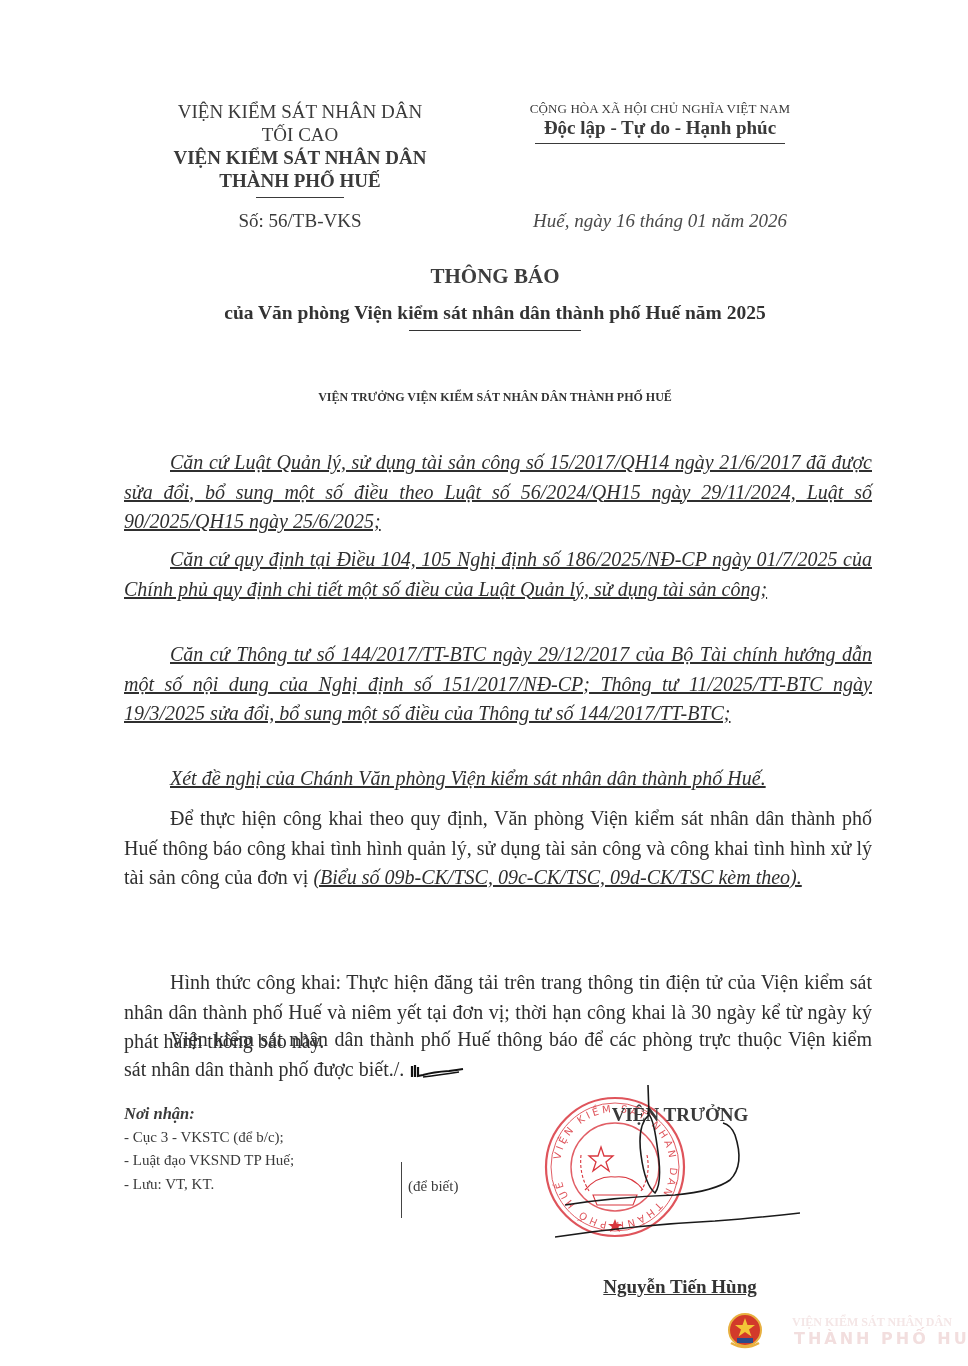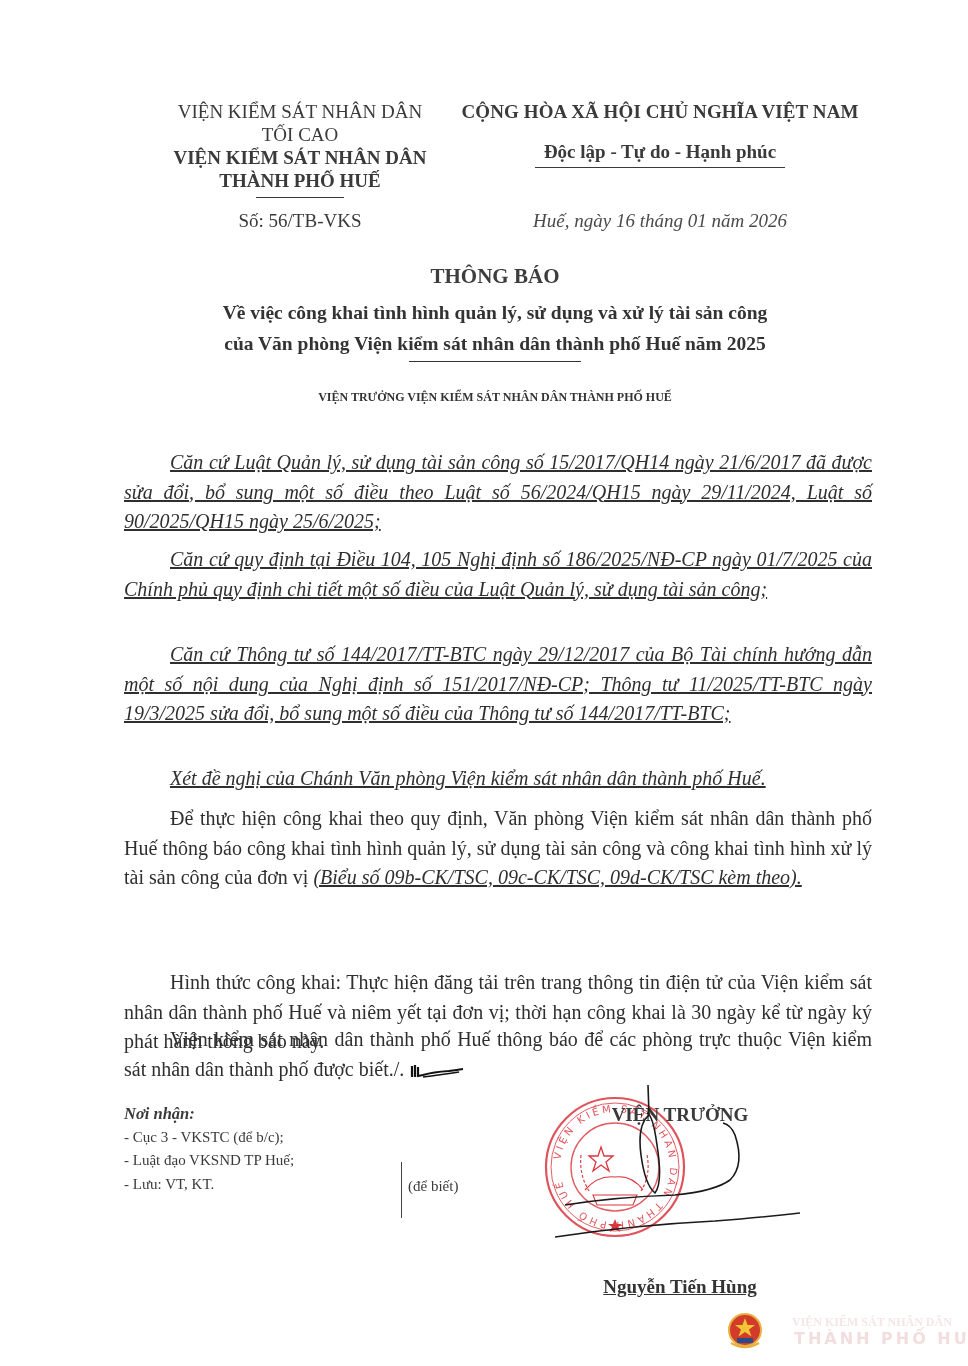--- a/index.html
+++ b/index.html
@@ -10,22 +10,22 @@
   .italic { font-style: italic; text-decoration: underline; }
 
   
   #hdr-left { left: 100px; top: 100px; width: 400px; text-align: center; font-size: 19px; line-height: 23px; color: #3a3a3a; }
   #hdr-left .line { display: block; white-space: nowrap; }
   #hdr-left .rule { width: 88px; height: 1px; background: #3a3a3a; margin: 5px auto 0 auto; }
   #doc-number { left: 100px; top: 210px; width: 400px; text-align: center; font-size: 19px; color: #3a3a3a; }
 
   
   #hdr-right { left: 440px; top: 101px; width: 440px; text-align: center; color: #3a3a3a; }
-  #hdr-right .nation { font-size: 19px; font-weight: bold; white-space: nowrap; letter-spacing: 0.1px; }
-  #hdr-right .motto { font-size: 19px; font-weight: bold; margin-top: 18px; white-space: nowrap; }
+  #hdr-right .nation { font-size: 13px; font-weight: normal; white-space: nowrap; letter-spacing: 0.1px; }
+  #hdr-right .motto { font-size: 19px; font-weight: bold; margin-top: 0; white-space: nowrap; }
   #hdr-right .rule { width: 250px; height: 1px; background: #3a3a3a; margin: 4px auto 0 auto; }
   #date-place { left: 440px; top: 210px; width: 440px; text-align: center; font-size: 19px; font-style: italic; color: #4a4a4a; }
 
   
   #title { left: 100px; top: 264px; width: 790px; text-align: center; font-size: 21px; font-weight: bold; color: #3d3d3d; }
   #subtitle { left: 100px; top: 297px; width: 790px; text-align: center; font-size: 19.5px; font-weight: bold; line-height: 31px; color: #333; }
   #subtitle .rule { width: 172px; height: 1px; background: #333; margin: 2px auto 0 auto; }
   #issuer { left: 100px; top: 390px; width: 790px; text-align: center; font-size: 12px; font-weight: bold; color: #333; white-space: nowrap; }
 
   
@@ -73,21 +73,20 @@
 
 <div id="hdr-right" class="abs">
   <div class="nation">CỘNG HÒA XÃ HỘI CHỦ NGHĨA VIỆT NAM</div>
   <div class="motto">Độc lập - Tự do - Hạnh phúc</div>
   <div class="rule"></div>
 </div>
 <div id="date-place" class="abs">Huế, ngày 16 tháng 01 năm 2026</div>
 
 <div id="title" class="abs">THÔNG BÁO</div>
 <div id="subtitle" class="abs">
-  <div>Về việc công khai tình hình quản lý, sử dụng và xử lý tài sản công</div>
   <div>của Văn phòng Viện kiểm sát nhân dân thành phố Huế năm 2025</div>
   <div class="rule"></div>
 </div>
 <div id="issuer" class="abs">VIỆN TRƯỞNG VIỆN KIỂM SÁT NHÂN DÂN THÀNH PHỐ HUẾ</div>
 
 <div id="p1" class="abs para italic"><span class="indent"></span><span>Căn cứ Luật Quản lý, sử dụng tài sản công số 15/2017/QH14 ngày 21/6/2017 đã được sửa đổi, bổ sung một số điều theo Luật số 56/2024/QH15 ngày 29/11/2024, Luật số 90/2025/QH15 ngày 25/6/2025;</span></div>
 <div id="p2" class="abs para italic"><span class="indent"></span><span>Căn cứ quy định tại Điều 104, 105 Nghị định số 186/2025/NĐ-CP ngày 01/7/2025 của Chính phủ quy định chi tiết một số điều của Luật Quản lý, sử dụng tài sản công;</span></div>
 <div id="p3" class="abs para italic"><span class="indent"></span><span>Căn cứ Thông tư số 144/2017/TT-BTC ngày 29/12/2017 của Bộ Tài chính hướng dẫn một số nội dung của Nghị định số 151/2017/NĐ-CP; Thông tư 11/2025/TT-BTC ngày 19/3/2025 sửa đổi, bổ sung một số điều của Thông tư số 144/2017/TT-BTC;</span></div>
 <div id="p4" class="abs para italic"><span class="indent"></span><span>Xét đề nghị của Chánh Văn phòng Viện kiểm sát nhân dân thành phố Huế.</span></div>
 <div id="p5" class="abs para"><span class="indent"></span><span>Để thực hiện công khai theo quy định, Văn phòng Viện kiểm sát nhân dân thành phố Huế thông báo công khai tình hình quản lý, sử dụng tài sản công và công khai tình hình xử lý tài sản công của đơn vị </span><span class="italic">(Biểu số 09b-CK/TSC, 09c-CK/TSC, 09d-CK/TSC kèm theo).</span></div>

